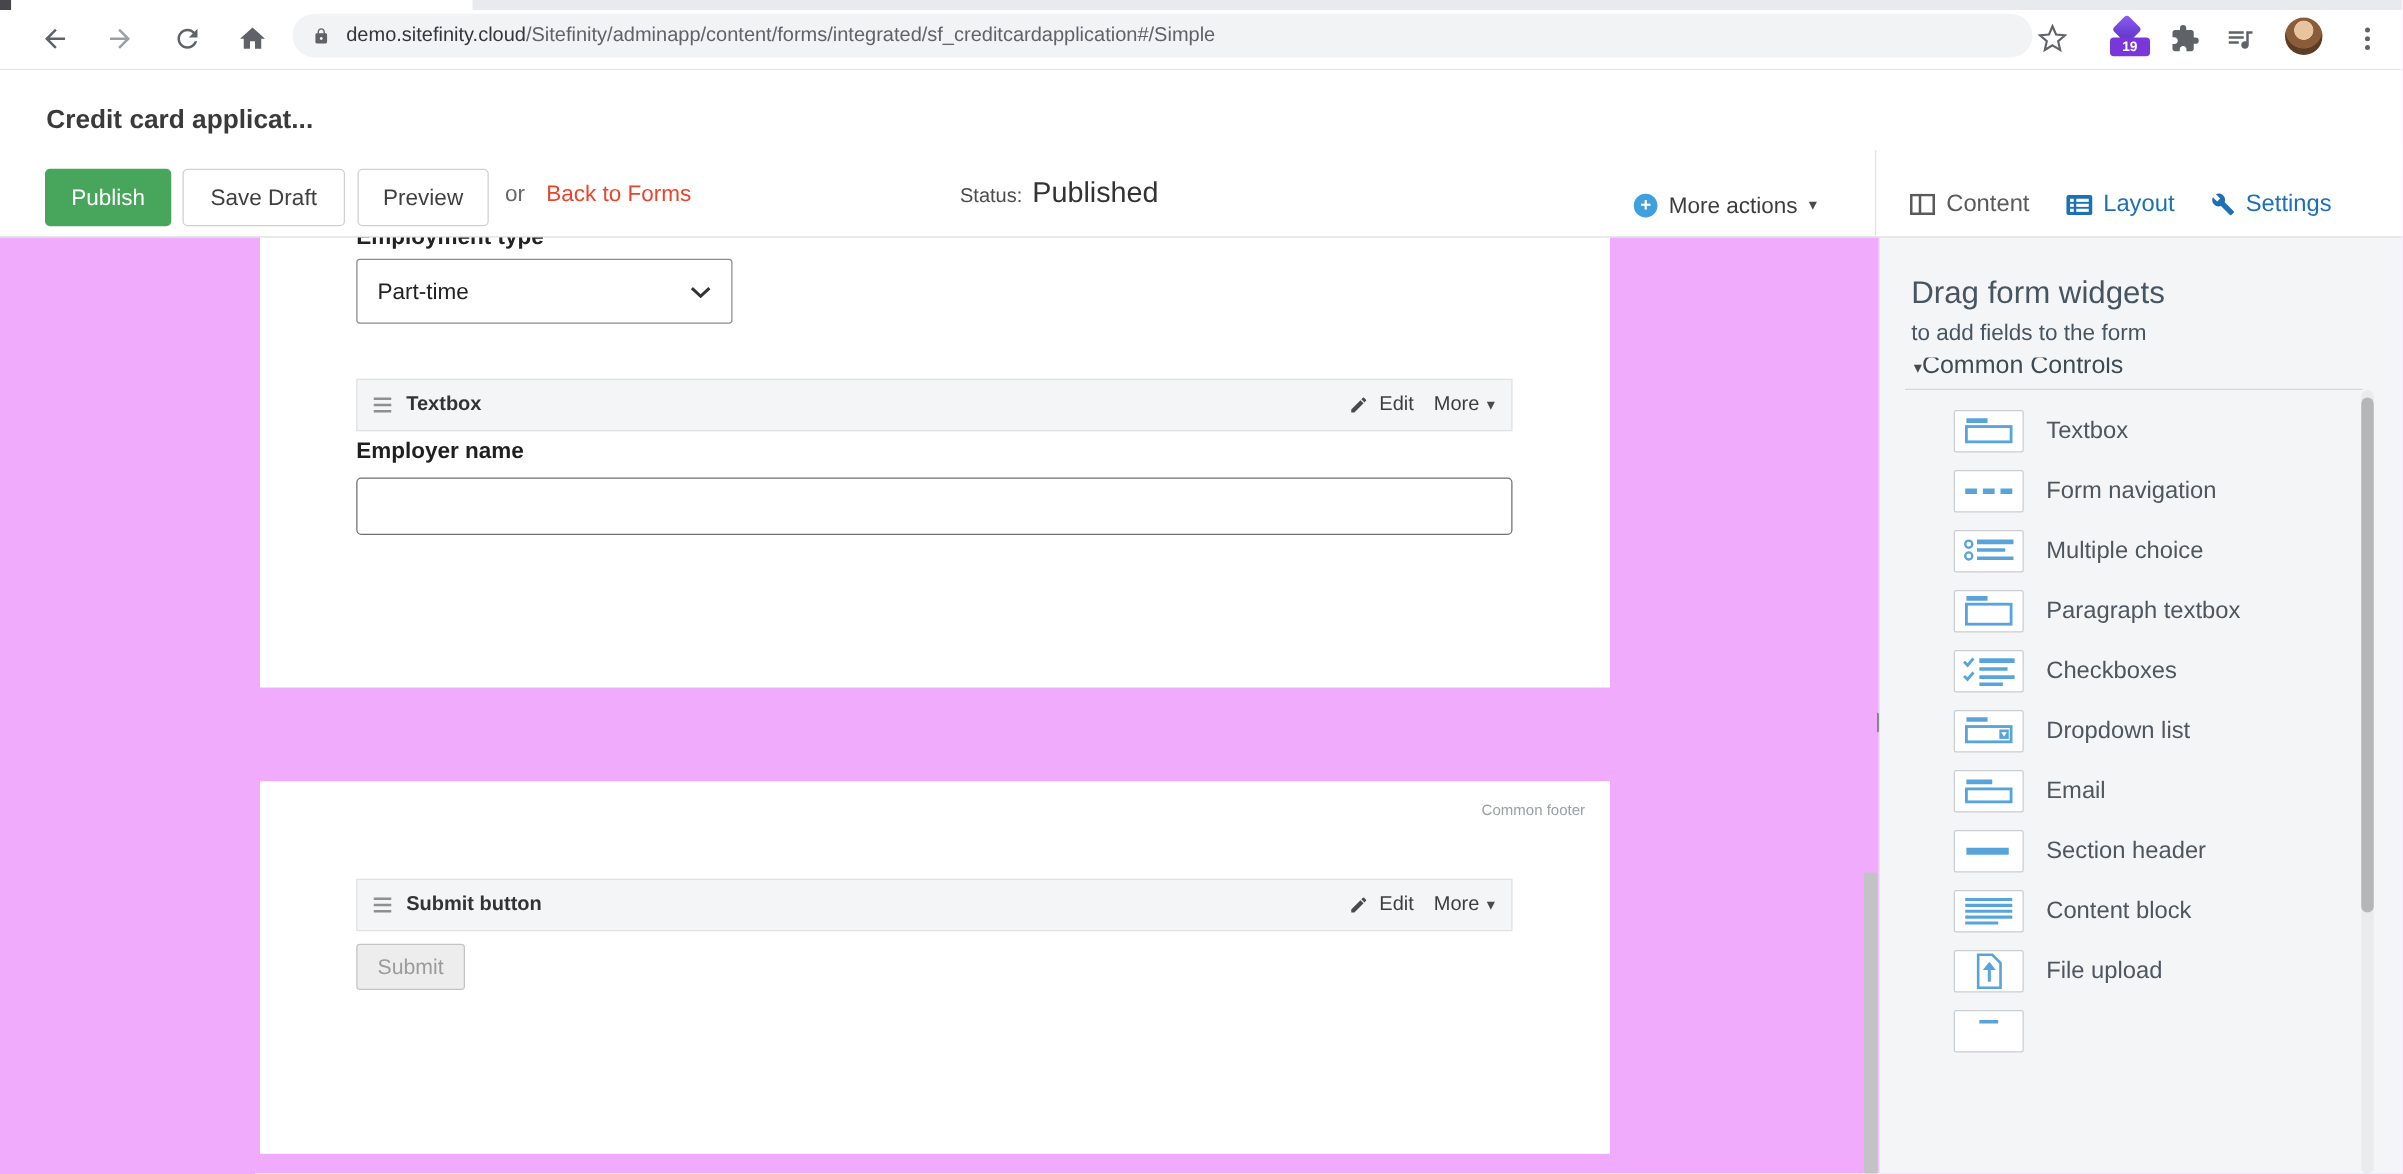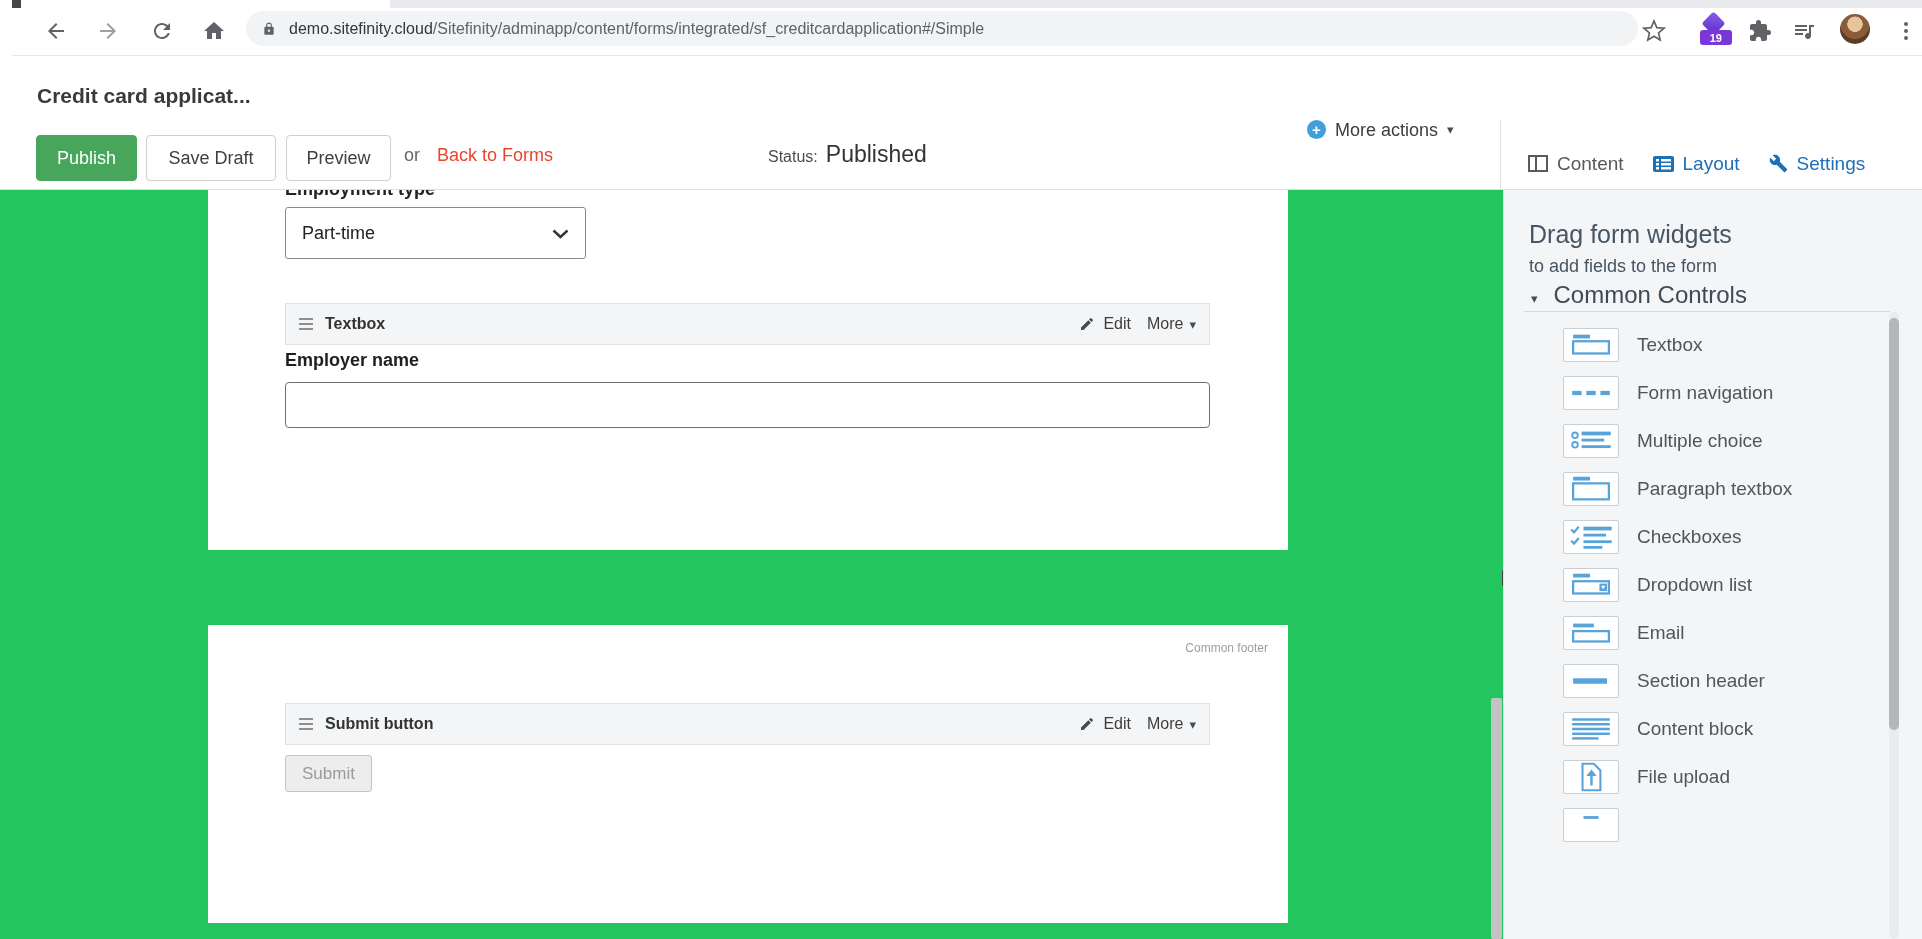--- a/index.html
+++ b/index.html
@@ -1,20 +1,20 @@
 <!DOCTYPE html>
 <html><head>
 <meta charset="utf-8">
 <style>
   html,body{margin:0;padding:0;background:#fff;}
   *{box-sizing:border-box;}
   .screen{position:relative;width:1922px;height:939px;overflow:hidden;background:#fff;font-family:"Liberation Sans",sans-serif;}
 
   
-  .chrome{position:absolute;top:0;left:12px;right:0;height:56px;background:#fff;border-bottom:1px solid #e6e6e6;}
+  .chrome{position:absolute;top:0;left:0;right:0;height:56px;background:#fff;border-bottom:1px solid #e6e6e6;}
   .tabstrip{position:absolute;top:0;left:0;right:0;height:8px;background:#e8eaed;}
   .tabstrip .corner{position:absolute;left:0;top:0;width:9px;height:8px;background:#47474b;}
   .tabstrip .activeseg{position:absolute;left:9px;top:0;width:369px;height:8px;background:#fff;}
   .navbtn{position:absolute;top:19px;width:24px;height:24px;border:none;background:none;padding:0;cursor:pointer;}
   .navbtn svg{display:block;width:24px;height:24px;}
   .urlbar{position:absolute;left:234px;top:11px;width:1392px;height:35px;border-radius:18px;background:#f1f3f4;display:flex;align-items:center;padding:0 16px;cursor:text;}
   .lock-wrap{width:14px;height:16px;margin-right:13px;flex:none;color:#5f6368;}
   .url-text{font-size:16px;white-space:nowrap;overflow:hidden;}
   .url-domain{color:#33373b;}
   .url-path{color:#5f6368;}
@@ -36,32 +36,32 @@
   .btn{position:absolute;top:15px;height:46px;border-radius:4px;font-size:18px;font-family:inherit;display:flex;align-items:center;justify-content:center;cursor:pointer;}
   .btn-publish{left:36px;width:101px;background:#48a55c;border:1px solid #48a55c;color:#fff;}
   .btn-ghost{background:#fff;border:1px solid #cfcfcf;color:#3f3f3f;}
   .btn-savedraft{left:146px;width:130px;}
   .btn-preview{left:286px;width:105px;}
   .or-text{position:absolute;left:404px;top:0;height:70px;display:flex;align-items:center;font-size:18px;color:#666;}
   .backlink{position:absolute;left:437px;top:0;height:70px;display:flex;align-items:center;font-size:18px;color:#e9442c;text-decoration:none;cursor:pointer;}
   .status{position:absolute;left:768px;top:35px;transform:translateY(-52%);white-space:nowrap;}
   .status-label{font-size:16px;color:#4c4c4c;}
   .status-value{font-size:23px;color:#333;margin-left:8px;}
-  .more-actions{position:absolute;left:1307px;top:0;height:88px;display:flex;gap:9px;cursor:pointer;}
+  .more-actions{position:absolute;left:1307px;top:0;height:88px;display:flex;align-items:center;gap:9px;cursor:pointer;}
   .plus-circle{width:19px;height:19px;border-radius:50%;background:#41a0dc;color:#fff;display:flex;align-items:center;justify-content:center;font-size:15px;font-weight:bold;line-height:1;}
   .plus-circle::before{content:"+";}
   .more-actions-label{font-size:18px;color:#3d3d3d;}
   .caret::before{content:"▾";font-size:13px;color:#4a4a4a;}
   .tabs{position:absolute;left:1500px;top:0;bottom:0;right:0;border-left:1px solid #e3e3e5;display:flex;align-items:center;padding:18px 0 0 27px;gap:29px;}
   .tab{display:flex;align-items:center;gap:9px;font-size:19px;color:#1d6fb8;cursor:pointer;white-space:nowrap;}
   .tab.active{color:#5a5a5a;}
   .tab svg{flex:none;}
 
   
-  .main{position:absolute;top:190px;left:0;right:0;bottom:0;background:#22c55e;}
+  .main{position:absolute;top:190px;left:0;right:0;bottom:0;background:#f0abfc;}
   .card{position:absolute;left:208px;width:1080px;background:#fff;}
   .card1{top:0;height:360px;}
   .card2{top:435px;height:298px;}
   .clip-label{position:absolute;left:77px;top:0;height:13px;overflow:hidden;}
   .clip-label span{display:block;margin-top:-11px;font-size:18px;font-weight:bold;color:#222;white-space:nowrap;}
   .select{position:absolute;left:77px;top:17px;width:301px;height:52px;border:1px solid #8a8a8a;border-radius:3px;background:#fff;display:flex;align-items:center;padding:0 16px;font-size:18px;color:#222;cursor:pointer;}
   .select .chev{margin-left:auto;}
   .widgetbar{position:absolute;left:77px;width:925px;height:42px;background:#f4f5f6;border:1px solid #e0e1e3;display:flex;align-items:center;padding:0 13px;}
   .widgetbar.t1{top:113px;}
   .widgetbar.t2{top:78px;}
@@ -77,21 +77,21 @@
   .submit-btn{position:absolute;left:77px;top:130px;width:87px;height:37px;background:#ededee;border:1px solid #c4c4c6;border-radius:3px;color:#9b9b9b;font-size:17px;font-family:inherit;cursor:default;}
   .canvas-scrollbar{position:absolute;left:1491px;top:508px;width:11px;height:241px;background:#c3c3c5;border-radius:2px;cursor:pointer;}
   .collapse-handle{position:absolute;left:1504px;top:348px;width:13px;height:80px;background:#d3d3d5;cursor:pointer;}
   .collapse-handle::after{content:"";position:absolute;left:-2px;top:50%;transform:translateY(-50%);border:8px solid transparent;border-left:10px solid #3e3e40;border-right:0;}
 
   
   .sidebar{position:absolute;left:1503px;top:0;right:0;bottom:0;background:#f4f5f7;border-left:1px solid #e5e5e7;}
   .sb-heading{position:absolute;left:25px;top:30px;font-size:25px;color:#475561;}
   .sb-sub{position:absolute;left:25px;top:66px;font-size:18px;color:#475561;}
   .sb-section{position:absolute;left:27px;top:96px;height:23px;overflow:hidden;cursor:pointer;}
-  .sb-section-inner{display:flex;align-items:center;gap:16px;margin-top:-5px;font-size:24px;color:#3e4a54;white-space:nowrap;}
+  .sb-section-inner{display:flex;align-items:center;gap:0;margin-top:-5px;font-size:20px;color:#3e4a54;white-space:nowrap;}
   .sb-rule{position:absolute;left:20px;right:32px;top:121px;border-top:1px solid #d8d8da;}
   .sb-list{position:absolute;left:0;right:34px;top:131px;height:541px;overflow:hidden;}
   .sb-row{height:48px;display:flex;align-items:center;padding-left:59px;cursor:grab;}
   .sb-icon{width:56px;height:34px;background:#fff;border:1px solid #c9ced3;border-radius:2px;flex:none;}
   .sb-icon svg{width:100%;height:100%;display:block;}
   .sb-label{margin-left:18px;font-size:19px;color:#4e565e;white-space:nowrap;}
   .sb-scroll-track{position:absolute;left:385px;top:122px;width:10px;bottom:0;background:#eaebed;border-radius:5px;}
   .sb-scroll-thumb{position:absolute;left:385px;top:128px;width:10px;height:412px;background:#b5b6b8;border-radius:5px;cursor:pointer;}
 </style>
 </head>

